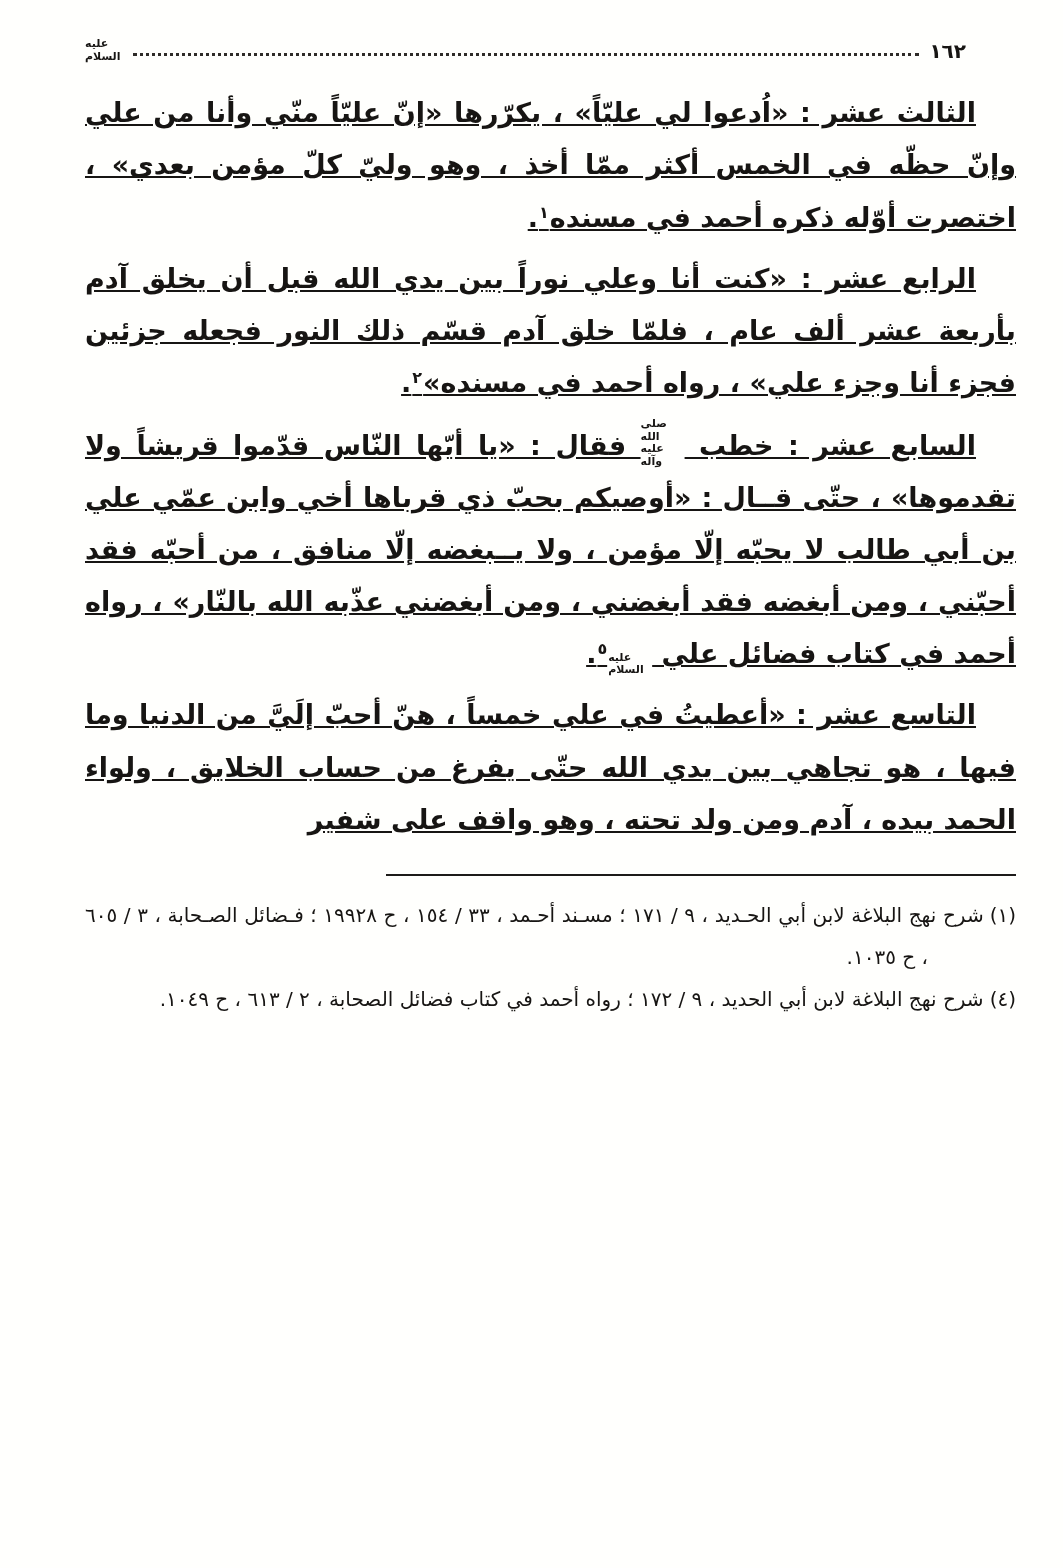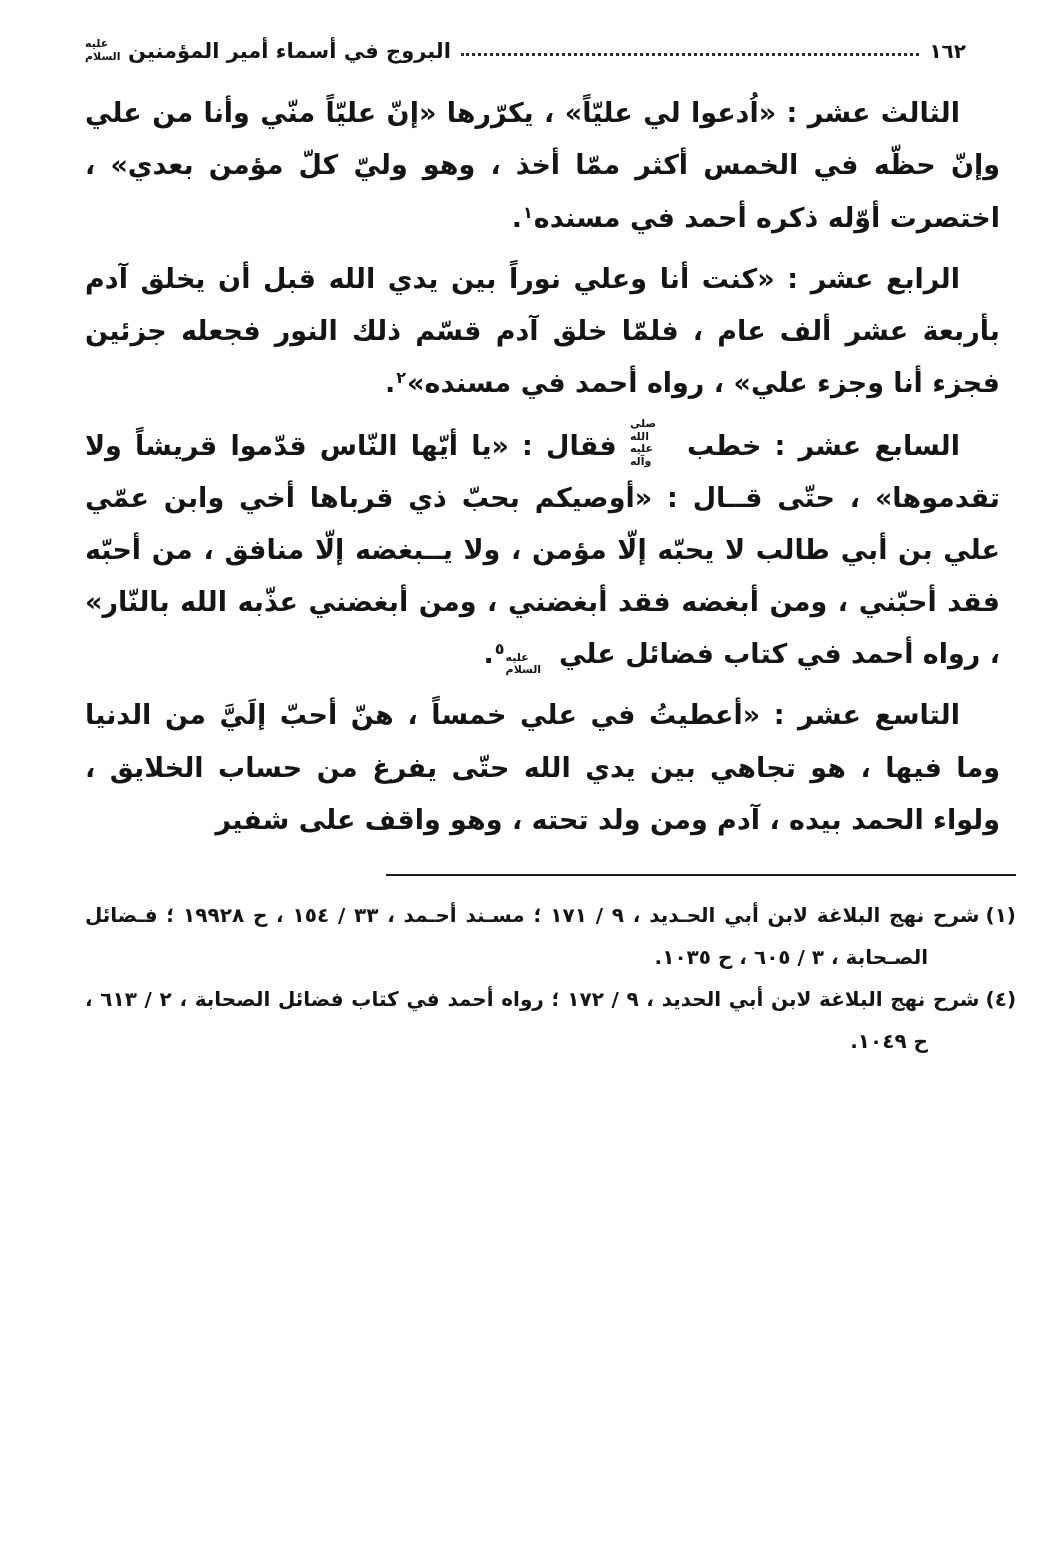--- a/index.html
+++ b/index.html
@@ -8,48 +8,47 @@
     direction:rtl;font-family:"DejaVu Sans",sans-serif;box-sizing:border-box;
     padding:38px 47px 0 85px;overflow:hidden;
   }
   
   .header{display:flex;align-items:flex-end;font-weight:bold;margin-bottom:24px;padding-right:50px;}
   .page-num{font-size:20px;letter-spacing:1px;}
   .leader{flex:1 1 auto;border-bottom:3px dotted #2e2b28;margin:0 10px 7px 10px;height:1px;}
   .title-wrap{font-size:21px;white-space:nowrap;display:flex;align-items:center;gap:5px;}
   
   .hadith{
-    margin:0 16px 9px 0;font-size:27px;font-weight:bold;line-height:1.93;
-    text-align:justify;text-indent:40px;
+    margin:0 0 9px 0;font-size:27px;font-weight:bold;line-height:1.93;
+    text-align:justify;text-indent:40px;text-decoration:underline;
   }
   .fnref{font-size:16px;vertical-align:9px;margin:0 1px;}
   .hon{
     display:inline-block;width:44px;font-size:11px;line-height:1.15;
     text-align:left;vertical-align:-10px;font-weight:bold;white-space:normal;
     text-indent:0;
   }
   .title-wrap .hon{vertical-align:-6px;width:38px;}
   
   .footnote-sep{height:2px;background:#1d1b19;width:630px;margin:28px 0 18px auto;}
   .footnote{
-    margin:0;font-size:20px;font-weight:bold;line-height:2.1;
+    margin:0;font-size:20px;font-weight:normal;line-height:2.1;
     text-align:justify;padding-right:88px;text-indent:-88px;
   }
   .fn-marker{margin-left:6px;}
 </style>
 </head>
 <body>
 
 <div class="page">
 
   <div class="header">
     <span class="page-num">١٦٢</span>
     <span class="leader"></span>
     <span class="title-wrap">
-      <span>البروج في أسماء أمير المؤمنين</span>
       <span class="hon">عليه السلام</span>
     </span>
   </div>
 
   <main id="body-paragraphs">
       <p class="hadith"><span>الثالث عشر : «اُدعوا لي عليّاً» ، يكرّرها «إنّ عليّاً منّي وأنا من علي وإنّ حظّه في الخمس أكثر ممّا أخذ ، وهو وليّ كلّ مؤمن بعدي» ، اختصرت أوّله ذكره أحمد في مسنده</span><span class="fnref">١</span><span>.</span></p>
       <p class="hadith"><span>الرابع عشر : «كنت أنا وعلي نوراً بين يدي الله قبل أن يخلق آدم بأربعة عشر ألف عام ، فلمّا خلق آدم قسّم ذلك النور فجعله جزئين فجزء أنا وجزء علي» ، رواه أحمد في مسنده»</span><span class="fnref">٢</span><span>.</span></p>
       <p class="hadith"><span>السابع عشر : خطب </span><span class="hon">صلى الله عليه وآله</span><span> فقال : «يا أيّها النّاس قدّموا قريشاً ولا تقدموها» ، حتّى قــال : «أوصيكم بحبّ ذي قرباها أخي وابن عمّي علي بن أبي طالب لا يحبّه إلّا مؤمن ، ولا يــبغضه إلّا منافق ، من أحبّه فقد أحبّني ، ومن أبغضه فقد أبغضني ، ومن أبغضني عذّبه الله بالنّار» ، رواه أحمد في كتاب فضائل علي </span><span class="hon">عليه السلام</span><span class="fnref">٥</span><span>.</span></p>
       <p class="hadith"><span>التاسع عشر : «أعطيتُ في علي خمساً ، هنّ أحبّ إلَيَّ من الدنيا وما فيها ، هو تجاهي بين يدي الله حتّى يفرغ من حساب الخلايق ، ولواء الحمد بيده ، آدم ومن ولد تحته ، وهو واقف على شفير</span></p>
     </main>

